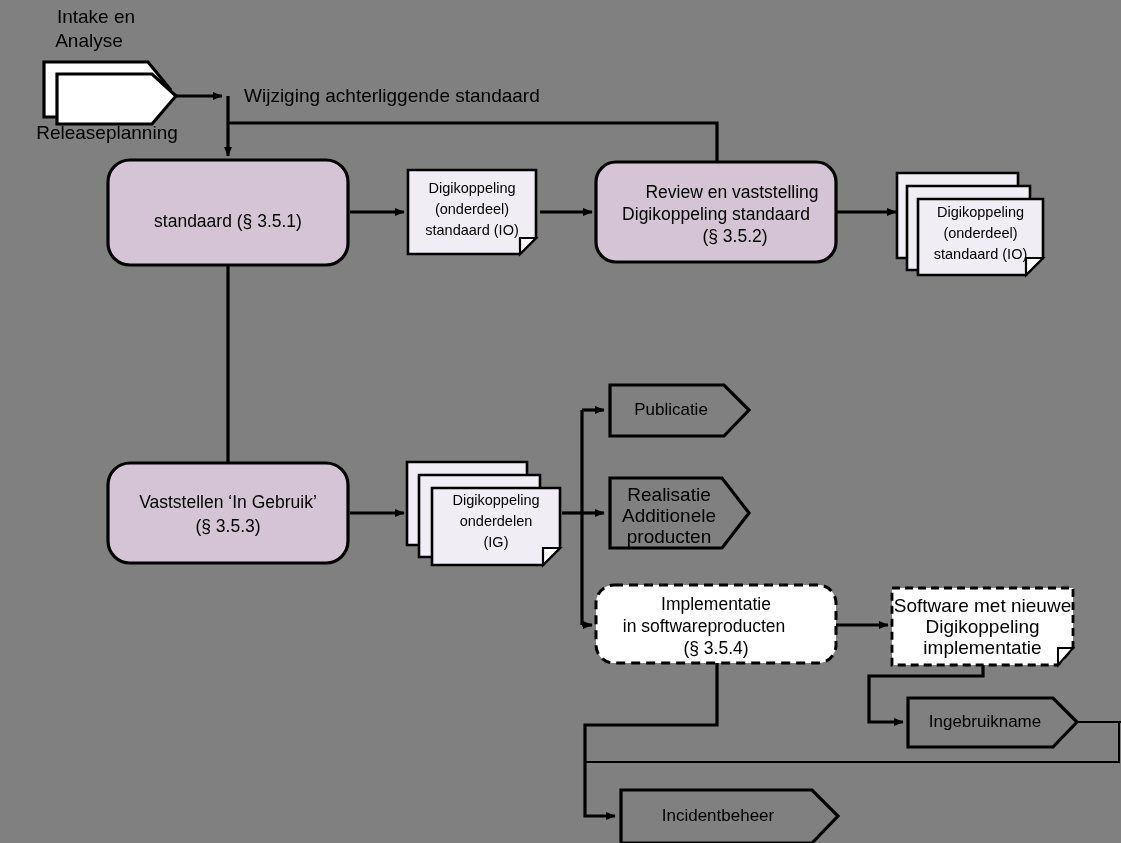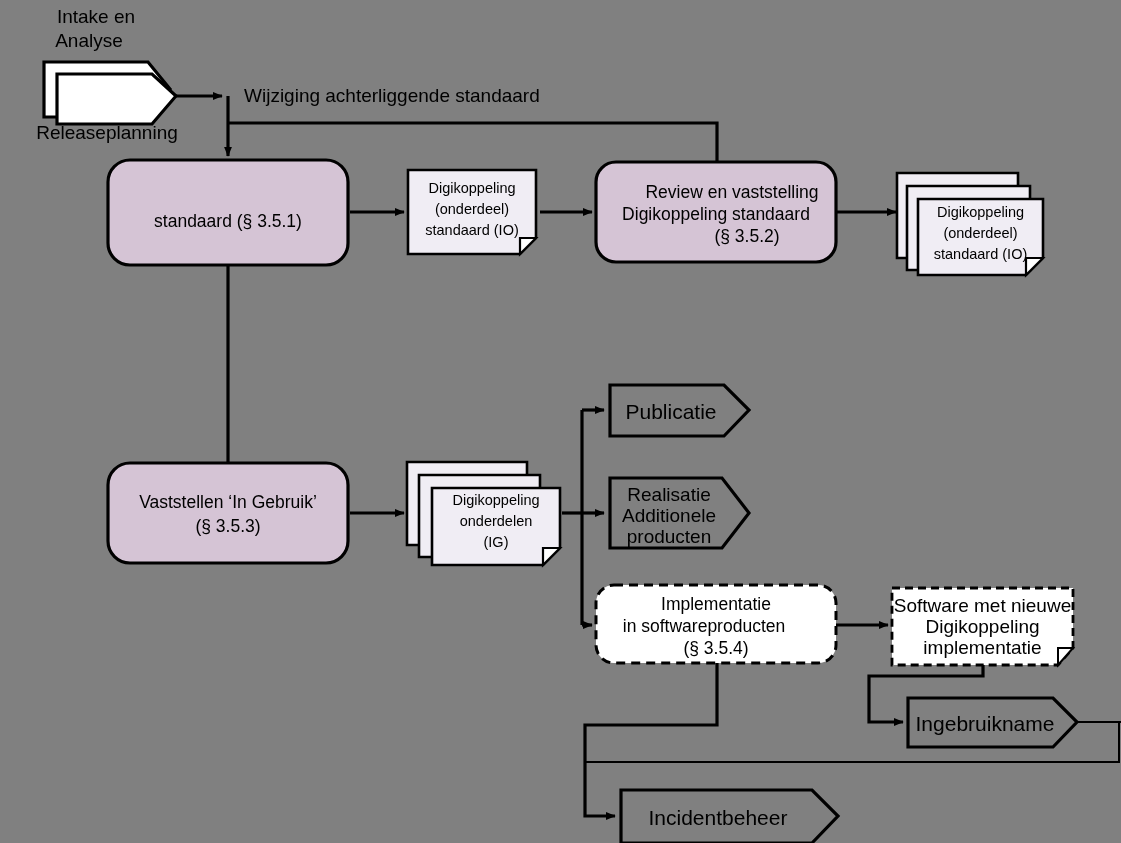--- a/index.html
+++ b/index.html
@@ -29,21 +29,21 @@
     color: #000000;
     text-align: center;
     line-height: 1.18;
     white-space: pre;
     pointer-events: none;
     -webkit-font-smoothing: antialiased;
   }
   .lbl-free { font-size: 19px; }
   .lbl-proc { font-size: 17.5px; }
   .lbl-doc  { font-size: 14.5px; }
-  .lbl-arrow{ font-size: 21px; }
+  .lbl-arrow{ font-size: 17px; }
   .lbl-small{ font-size: 19px; }
   .hitbox {
     position: absolute;
     background: transparent;
   }
 </style>
 </head>
 <body>
 
 <div id="canvas">
@@ -159,21 +159,21 @@
   <div class="lbl lbl-free" style="left:12px; top:122px; width:190px;">Releaseplanning</div>
 
   <div class="lbl lbl-proc" style="left:108px; top:211px; width:240px;">standaard (§ 3.5.1)</div>
 
   <div class="lbl lbl-doc" style="left:408px; top:180px; width:128px;">Digikoppeling</div>
   <div class="lbl lbl-doc" style="left:408px; top:201px; width:128px;">(onderdeel)</div>
   <div class="lbl lbl-doc" style="left:408px; top:222px; width:128px;">standaard (IO)</div>
 
   <div class="lbl lbl-proc" style="left:596px; top:182px; width:240px;padding-left:16px;">Review en vaststelling</div>
   <div class="lbl lbl-proc" style="left:596px; top:204px; width:240px;">Digikoppeling standaard</div>
-  <div class="lbl lbl-proc" style="left:596px; top:226px; width:278px;padding-left:12px;">(§ 3.5.2)</div>
+  <div class="lbl lbl-proc" style="left:596px; top:226px; width:278px;">(§ 3.5.2)</div>
 
   <div class="lbl lbl-doc" style="left:918px; top:204px; width:125px;">Digikoppeling</div>
   <div class="lbl lbl-doc" style="left:918px; top:225px; width:125px;">(onderdeel)</div>
   <div class="lbl lbl-doc" style="left:918px; top:246px; width:125px;">standaard (IO)</div>
 
   <div class="lbl lbl-proc" style="left:108px; top:492px; width:240px;">Vaststellen ‘In Gebruik’</div>
   <div class="lbl lbl-proc" style="left:108px; top:516px; width:240px;">(§ 3.5.3)</div>
 
   <div class="lbl lbl-doc" style="left:432px; top:492px; width:128px;">Digikoppeling</div>
   <div class="lbl lbl-doc" style="left:432px; top:513px; width:128px;">onderdelen</div>

